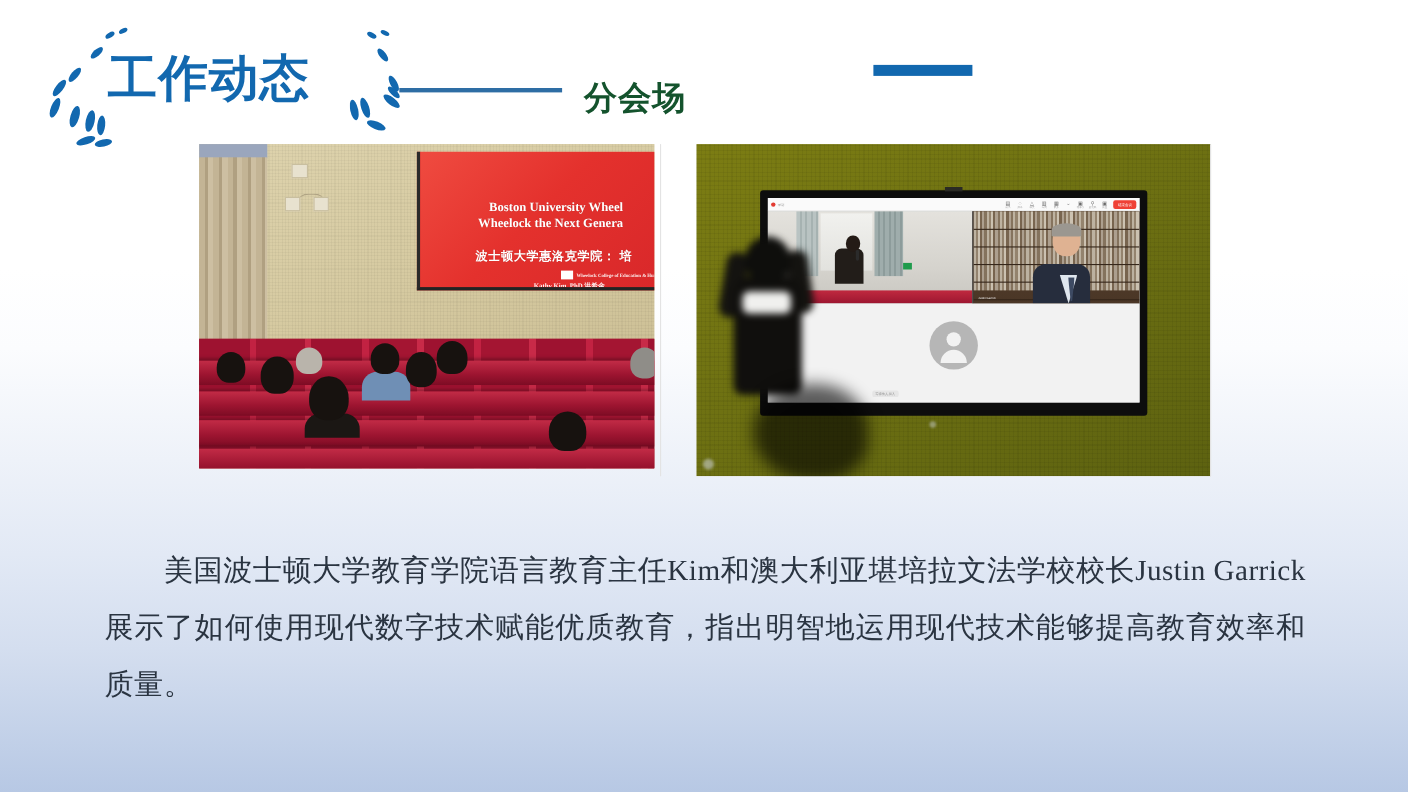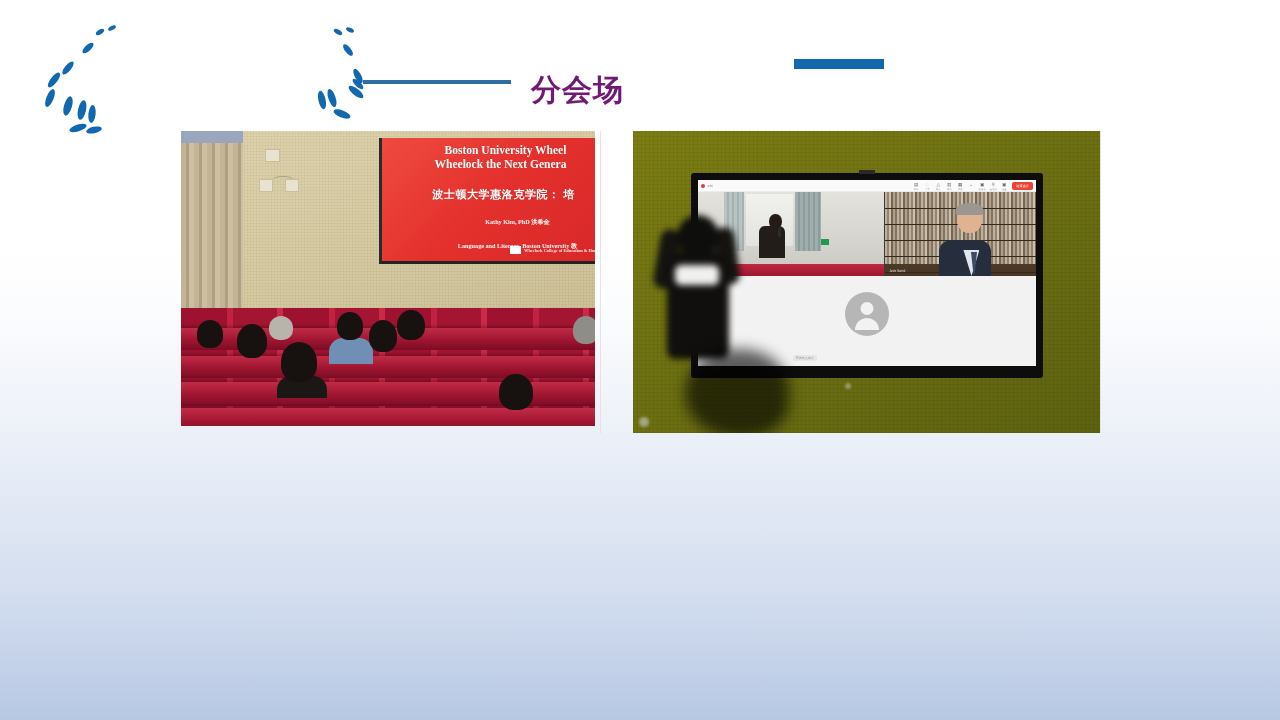--- a/index.html
+++ b/index.html
@@ -72,21 +72,21 @@
     background: #2E6DA4;
   }
 
   .slide-subtitle {
     position: absolute;
     left: 531px; top: 72px;
     font-family: Liberation Serif, serif;
     font-size: 30px;
     font-weight: bold;
     letter-spacing: 1px;
-    color: #701a75;
+    color: #14532d;
     line-height: 36px;
     white-space: nowrap;
   }
 
   .top-right-dash {
     position: absolute;
     left: 794px; top: 59px;
     width: 90px; height: 10px;
     background: #1268AF;
   }
@@ -175,21 +175,21 @@
     padding-top: 5px;
   }
   .scr-l1, .scr-l2, .scr-l3 {
     color: #fff;
     font-family: "Liberation Serif", serif;
     font-weight: bold;
     text-align: center;
     white-space: nowrap;
     text-shadow: 0 0 1px rgba(0,0,0,.2);
   }
-  .scr-l1 { font-size: 11.5px; line-height: 14px; margin-left: 34px; }
+  .scr-l1 { font-size: 11.5px; line-height: 14px; margin-left: 34px; margin-top: 39px; }
   .scr-l2 { font-size: 11.5px; line-height: 14px; margin-left: 24px; }
   .scr-l3 { font-size: 11px;   line-height: 15px; margin-left: 30px; letter-spacing: .6px; margin-top: 16px; }
   .scr-by {
     color: #fff;
     font-family: "Liberation Serif", serif;
     font-weight: bold;
     font-size: 6.2px;
     line-height: 8px;
     text-align: center;
     margin-top: 16px;
@@ -489,20 +489,23 @@
           <ellipse cx="12" cy="80" rx="9.5" ry="3.6" transform="rotate(-68 12 80)"></ellipse>
           <ellipse cx="30" cy="88" rx="10" ry="4" transform="rotate(-74 30 88)"></ellipse>
           <ellipse cx="44" cy="92" rx="10" ry="4" transform="rotate(-78 44 92)"></ellipse>
           <ellipse cx="54" cy="96" rx="9" ry="3.6" transform="rotate(-84 54 96)"></ellipse>
           <ellipse cx="40" cy="110" rx="9" ry="3.4" transform="rotate(-18 40 110)"></ellipse>
           <ellipse cx="56" cy="112" rx="8" ry="3.2" transform="rotate(-12 56 112)"></ellipse>
         </g>
       </svg>
     </div>
 
+    <div class="title-wrap">
+      <div class="slide-title">工作动态</div>
+    </div>
 
     <div class="leaves-right">
       <svg viewBox="0 0 90 118" width="90" height="118" aria-hidden="true">
         <g fill="#1268AF">
           <ellipse cx="20" cy="14" rx="4.6" ry="2.3" transform="rotate(28 20 14)"></ellipse>
           <ellipse cx="32" cy="12" rx="4.2" ry="2.1" transform="rotate(24 32 12)"></ellipse>
           <ellipse cx="30" cy="32" rx="7" ry="3" transform="rotate(52 30 32)"></ellipse>
           <ellipse cx="40" cy="58" rx="8" ry="3.2" transform="rotate(62 40 58)"></ellipse>
           <ellipse cx="38" cy="74" rx="9" ry="3.4" transform="rotate(38 38 74)"></ellipse>
           <ellipse cx="14" cy="80" rx="9.5" ry="3.6" transform="rotate(72 14 80)"></ellipse>
@@ -686,14 +689,15 @@
         </div>
         <div class="fg-shadow"></div>
         <div class="fg-small-obj"></div>
         <div class="tv-wall-screw"></div>
       </div>
     </div>
 
     <div class="photo-endline"></div>
   </div>
 
+  <div class="body-text">美国波士顿大学教育学院语言教育主任Kim和澳大利亚堪培拉文法学校校长Justin Garrick展示了如何使用现代数字技术赋能优质教育，指出明智地运用现代技术能够提高教育效率和质量。</div>
 
 </div>
 
 </body></html>

